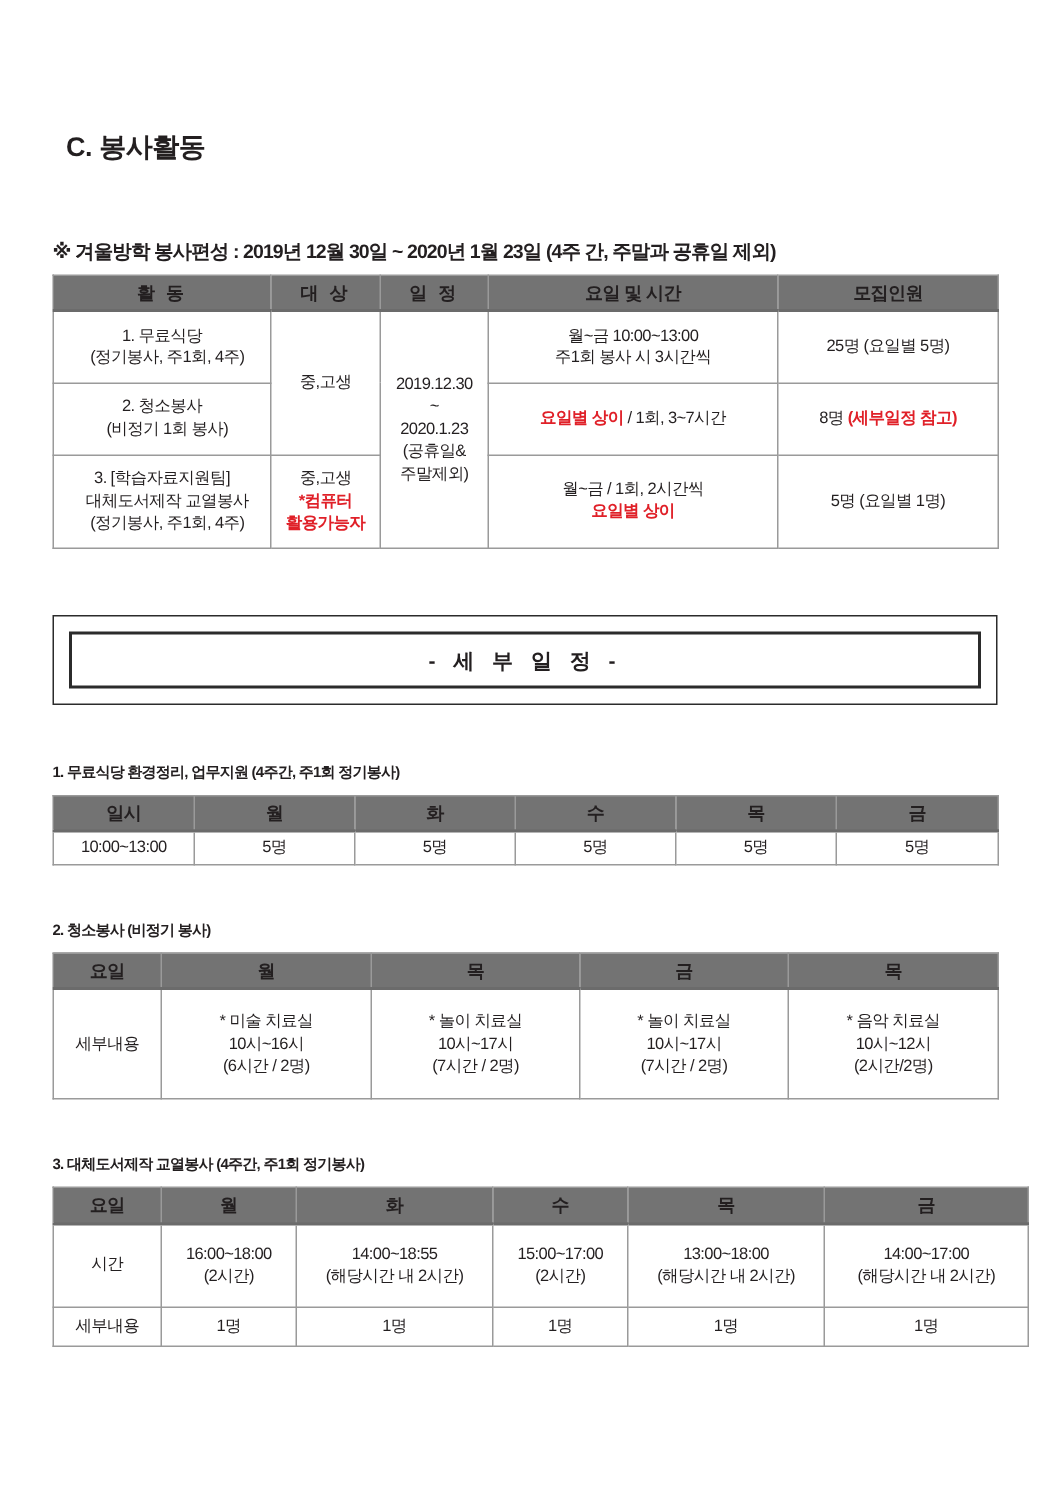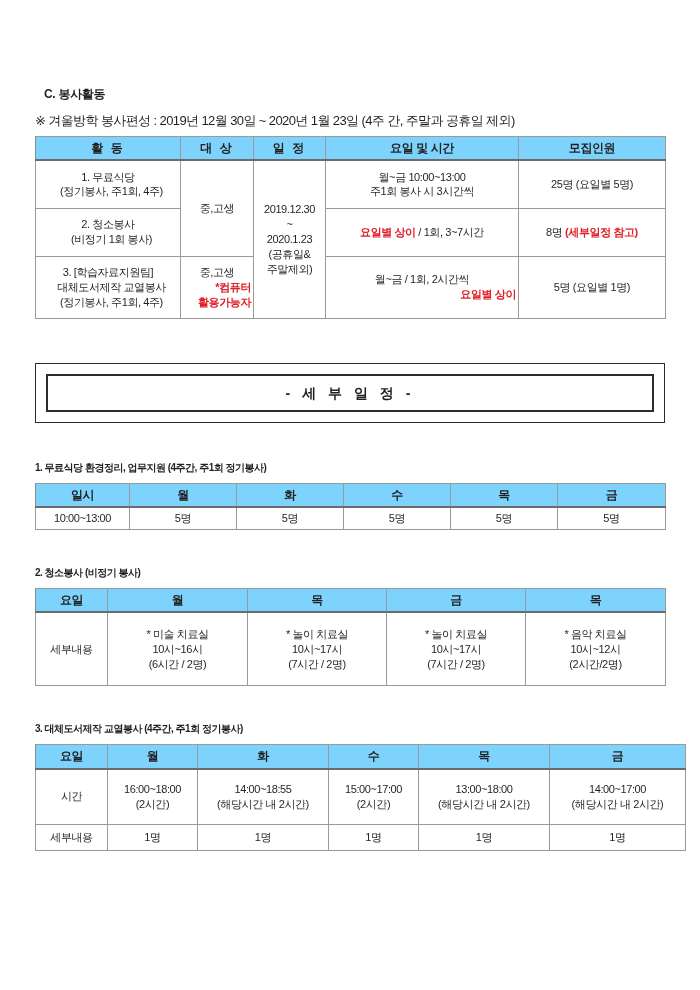--- a/index.html
+++ b/index.html
@@ -18,30 +18,31 @@
   .page {
     position: relative;
     width: 700px;
     height: 990px;
     box-sizing: border-box;
     padding: 0 35px;
   }
 
   
   .sec-label {
-    font-size: 12px;
+    font-size: 18px;
     font-weight: 700;
     letter-spacing: -0.3px;
     padding-left: 9px;
   }
   .note-line {
     font-size: 13px;
-    font-weight: 400;
+    font-weight: 700;
     letter-spacing: -0.6px;
     white-space: nowrap;
+    margin-top: 40px;
   }
   .sub-head {
     font-size: 10px;
     font-weight: 700;
     letter-spacing: -0.5px;
   }
 
   
   table.doc {
     border-collapse: collapse;
@@ -51,32 +52,32 @@
     letter-spacing: -0.4px;
   }
   table.doc th, table.doc td {
     border: 1px solid #9a9a9a;
     text-align: center;
     vertical-align: middle;
     padding: 3px 2px;
     line-height: 1.35;
   }
   table.doc th {
-    background: #7dd3fc;
+    background: #737373;
     font-weight: 700;
     font-size: 12px;
     border-bottom: 2px solid #6b6b6b;
     padding: 3px 2px 3px;
   }
   table.doc thead th:first-child { border-left: 1px solid #8b8b8b; }
   .outer-frame {
     border: 1px solid #8b8b8b;
   }
   .lft { text-align: left; padding-left: 6px; }
-  .red { color: #e02028; font-weight: 700; text-align: right; }
+  .red { color: #e02028; font-weight: 700; }
   .spaced { letter-spacing: 2px; }
 
   
   .banner-wrap {
     width: 630px;
     border: 1px solid #2b2b2b;
     padding: 10px;
     box-sizing: border-box;
   }
   .banner-inner {

